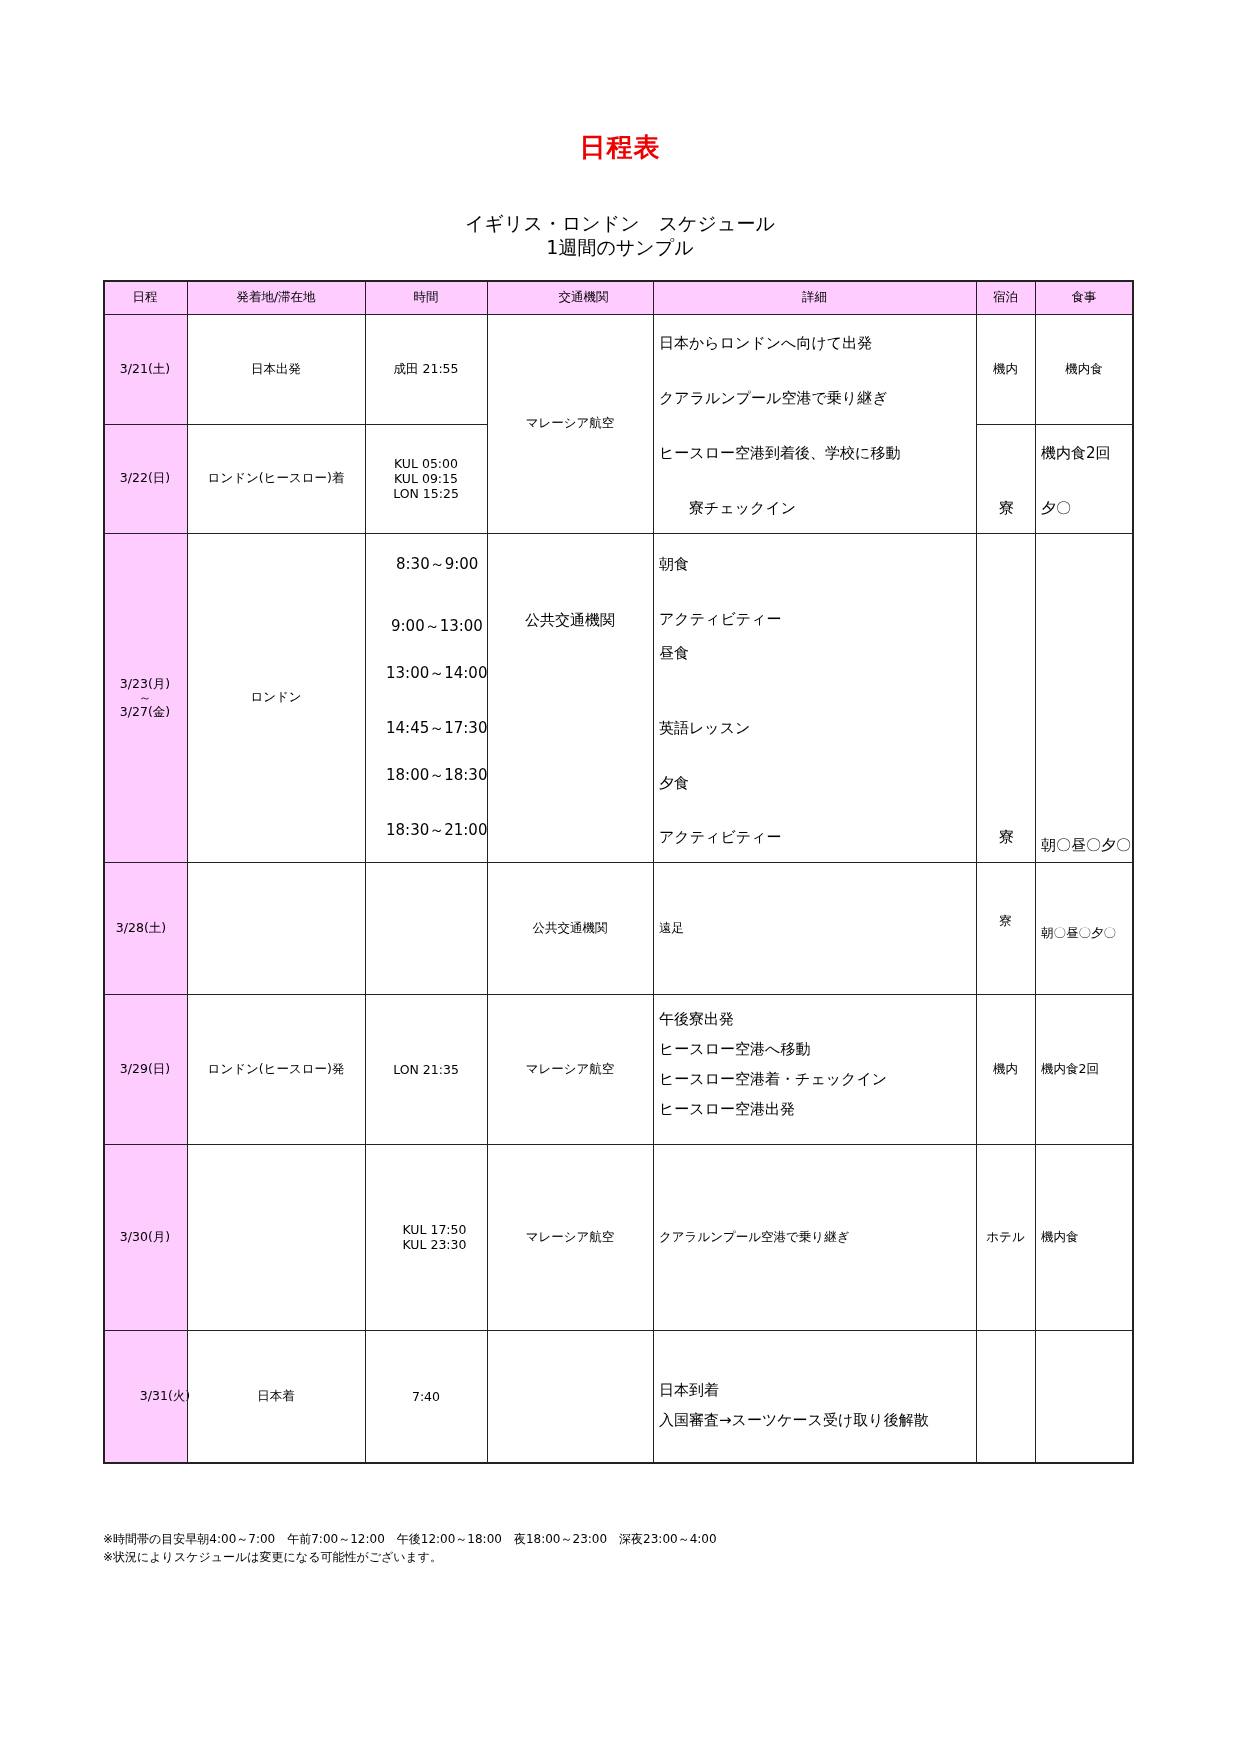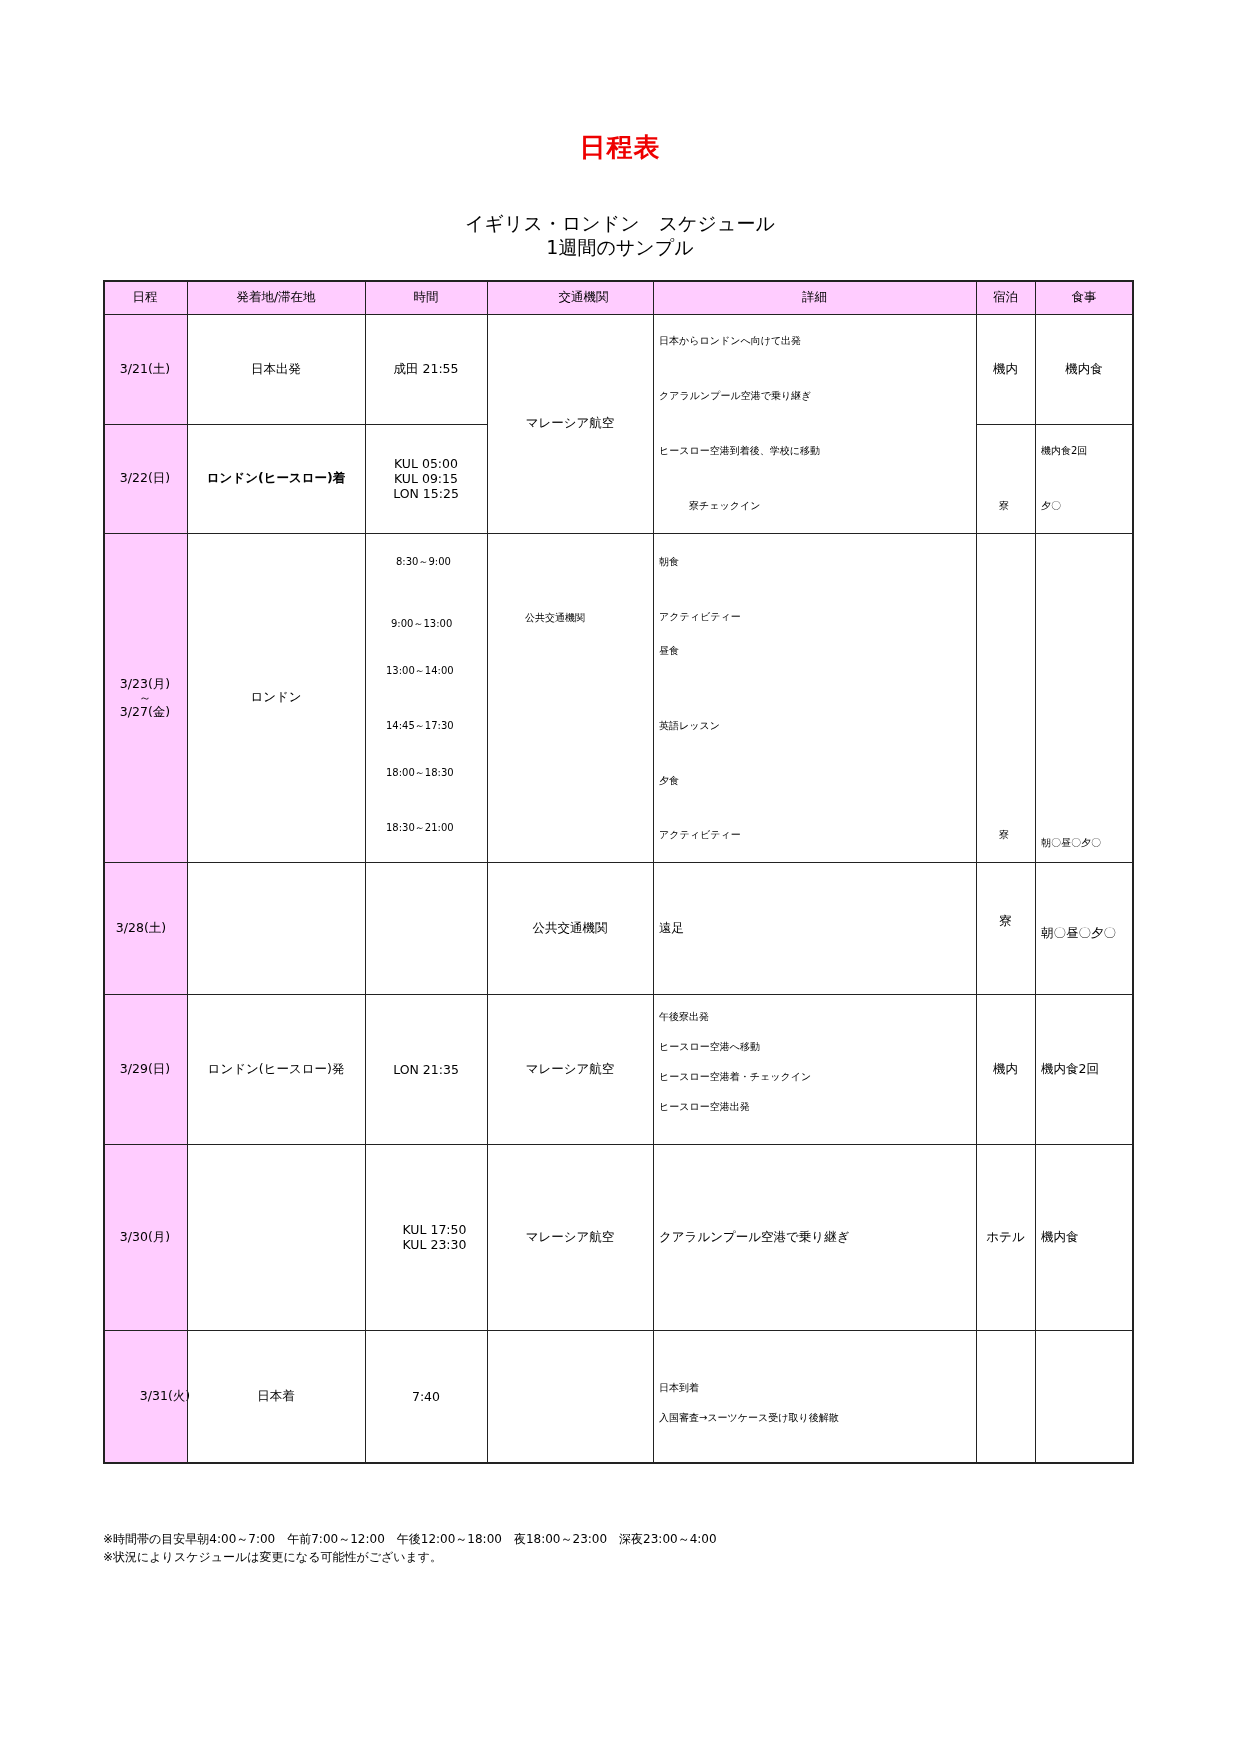--- a/index.html
+++ b/index.html
@@ -8,21 +8,21 @@
   .abs { position:absolute; }
   .title { left:0; width:1240px; top:130px; text-align:center; color:#ee0000;
            font-size:26px; font-weight:bold; letter-spacing:1px; }
   .subtitle { left:0; width:1240px; text-align:center; font-size:19px; line-height:22px; }
   .cell { position:absolute; box-sizing:border-box; display:flex; align-items:center;
           justify-content:center; font-size:12.5px; text-align:center; }
   .pink { background:#ffccff; }
   .left { justify-content:flex-start; text-align:left; padding-left:6px; }
   .hline { position:absolute; height:1px; background:#222; }
   .vline { position:absolute; width:1px; background:#222; }
-  .line-text { position:absolute; font-size:10px; white-space:nowrap; }
+  .line-text { position:absolute; font-size:15px; white-space:nowrap; }
   .stack { display:flex; flex-direction:column; align-items:center; line-height:15px; }
   .note { left:103px; font-size:12px; white-space:nowrap; }
 </style>
 </head>
 <body>
 
 <div class="abs title">日程表</div>
 <div class="abs subtitle" style="top:212px;">イギリス・ロンドン　スケジュール</div>
 <div class="abs subtitle" style="top:236px;">1週間のサンプル</div>
 
@@ -42,21 +42,21 @@
   <div class="cell" style="left:103px; top:314px; width:84px; height:110px;">3/21(土)</div>
   <div class="cell" style="left:187px; top:314px; width:178px; height:110px;">日本出発</div>
   <div class="cell" style="left:365px; top:314px; width:122px; height:110px;">成田 21:55</div>
   <div class="cell" style="left:487px; top:314px; width:166px; height:219px;">マレーシア航空</div>
   <div class="line-text" style="left:659px; top:334px;">日本からロンドンへ向けて出発</div>
   <div class="line-text" style="left:659px; top:389px;">クアラルンプール空港で乗り継ぎ</div>
   <div class="cell" style="left:976px; top:314px; width:59px; height:110px;">機内</div>
   <div class="cell" style="left:1035px; top:314px; width:98px; height:110px;">機内食</div>
 
   <div class="cell" style="left:103px; top:424px; width:84px; height:109px;">3/22(日)</div>
-  <div class="cell" style="left:187px; top:424px; width:178px; height:109px;font-weight:bold;">ロンドン(ヒースロー)着</div>
+  <div class="cell" style="left:187px; top:424px; width:178px; height:109px;">ロンドン(ヒースロー)着</div>
   <div class="cell" style="left:365px; top:424px; width:122px; height:109px;">
     <div class="stack">
       <span>KUL 05:00</span>
       <span>KUL 09:15</span>
       <span>LON 15:25</span>
     </div>
   </div>
   <div class="line-text" style="left:659px; top:444px;">ヒースロー空港到着後、学校に移動</div>
   <div class="line-text" style="left:659px; top:499px;margin-left:30px;">寮チェックイン</div>
   <div class="line-text" style="left:999px; top:499px;">寮</div>

